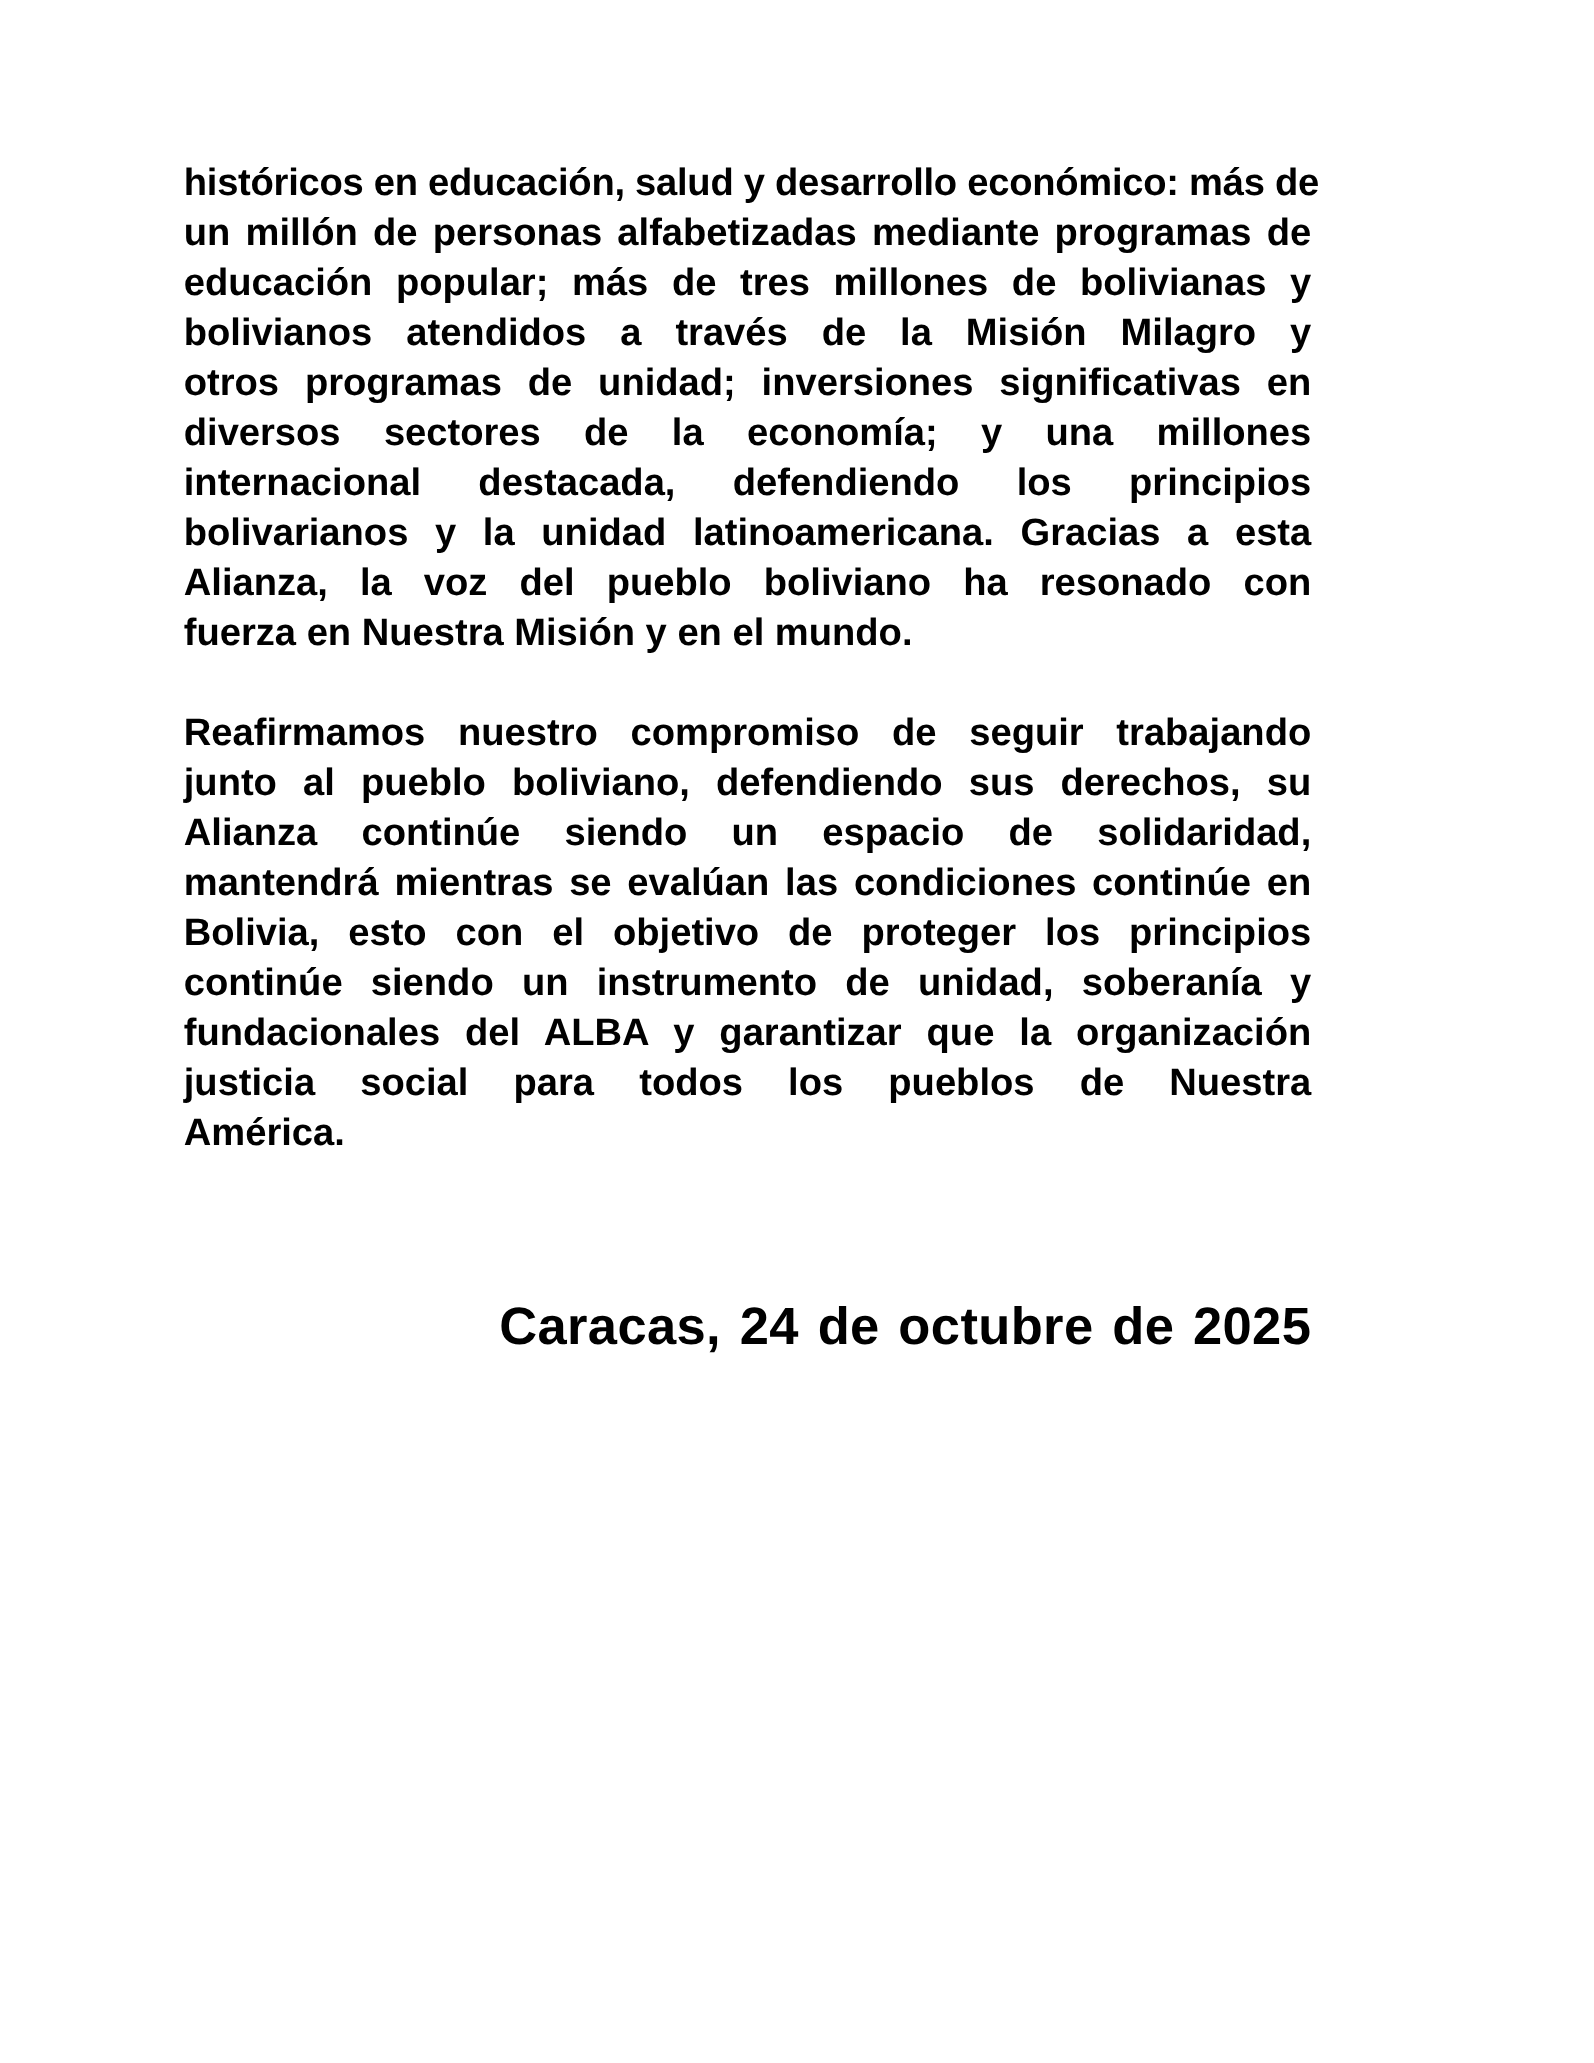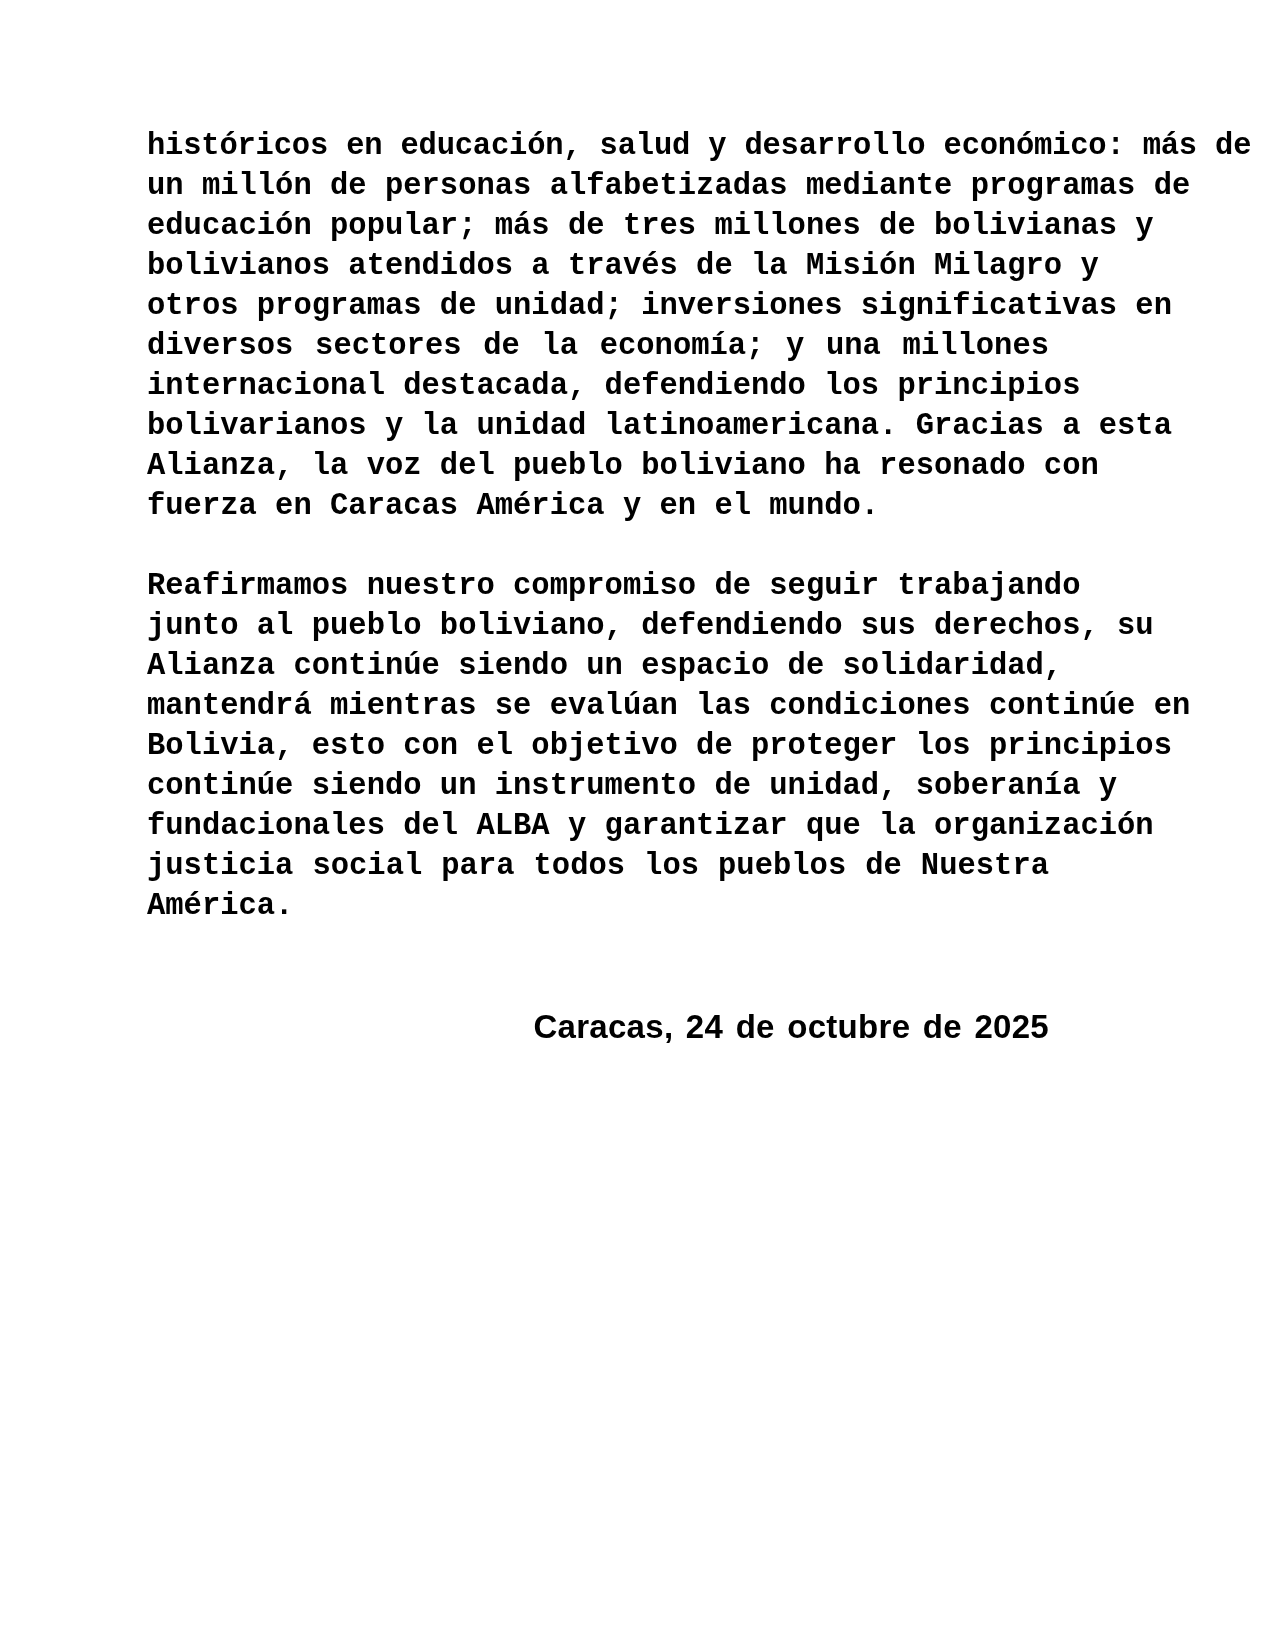--- a/index.html
+++ b/index.html
@@ -29,21 +29,21 @@
 
   .content {
     position: absolute;
     left: 147px;
     top: 126px;
     width: 902px;
   }
 
   
   .para {
-    font-family: Liberation Mono, monospace;
+    font-family: Liberation Sans, sans-serif;
     font-weight: 700;
     font-size: 30.5px;
     line-height: 40px;
     color: #000000;
     text-align: justify;
     text-justify: inter-word;
     letter-spacing: 0px;
     word-spacing: 0px;
     margin: 0;
   }
@@ -74,45 +74,46 @@
   
   .dateline-wrap {
     margin-top: 80px;
     width: 902px;
     text-align: right;
   }
   .dateline {
     display: inline-block;
     font-family: "Liberation Sans", "DejaVu Sans", sans-serif;
     font-weight: 700;
-    font-size: 33px;
+    font-size: 42px;
     line-height: 42px;
     letter-spacing: 0.3px;
     word-spacing: 3px;
     color: #000000;
     white-space: nowrap;
+    margin-top: 34px;
   }
 </style>
 </head>
 <body>
 
 <div class="page">
   <div class="content">
 
     <div class="para">
       <span class="line tight">históricos en educación, salud y desarrollo económico: más de</span>
       <span class="line">un millón de personas alfabetizadas mediante programas de</span>
       <span class="line">educación popular; más de tres millones de bolivianas y</span>
       <span class="line">bolivianos atendidos a través de la Misión Milagro y</span>
       <span class="line">otros programas de unidad; inversiones significativas en</span>
       <span class="line">diversos sectores de la economía; y una millones</span>
       <span class="line">internacional destacada, defendiendo los principios</span>
       <span class="line">bolivarianos y la unidad latinoamericana. Gracias a esta</span>
       <span class="line">Alianza, la voz del pueblo boliviano ha resonado con</span>
-      <span class="line last">fuerza en Caracas América y en el mundo.</span>
+      <span class="line last">fuerza en Nuestra Misión y en el mundo.</span>
     </div>
 
     <div class="para-gap"></div>
 
     <div class="para">
       <span class="line">Reafirmamos nuestro compromiso de seguir trabajando</span>
       <span class="line">junto al pueblo boliviano, defendiendo sus derechos, su</span>
       <span class="line">Alianza continúe siendo un espacio de solidaridad,</span>
       <span class="line">mantendrá mientras se evalúan las condiciones continúe en</span>
       <span class="line">Bolivia, esto con el objetivo de proteger los principios</span>

